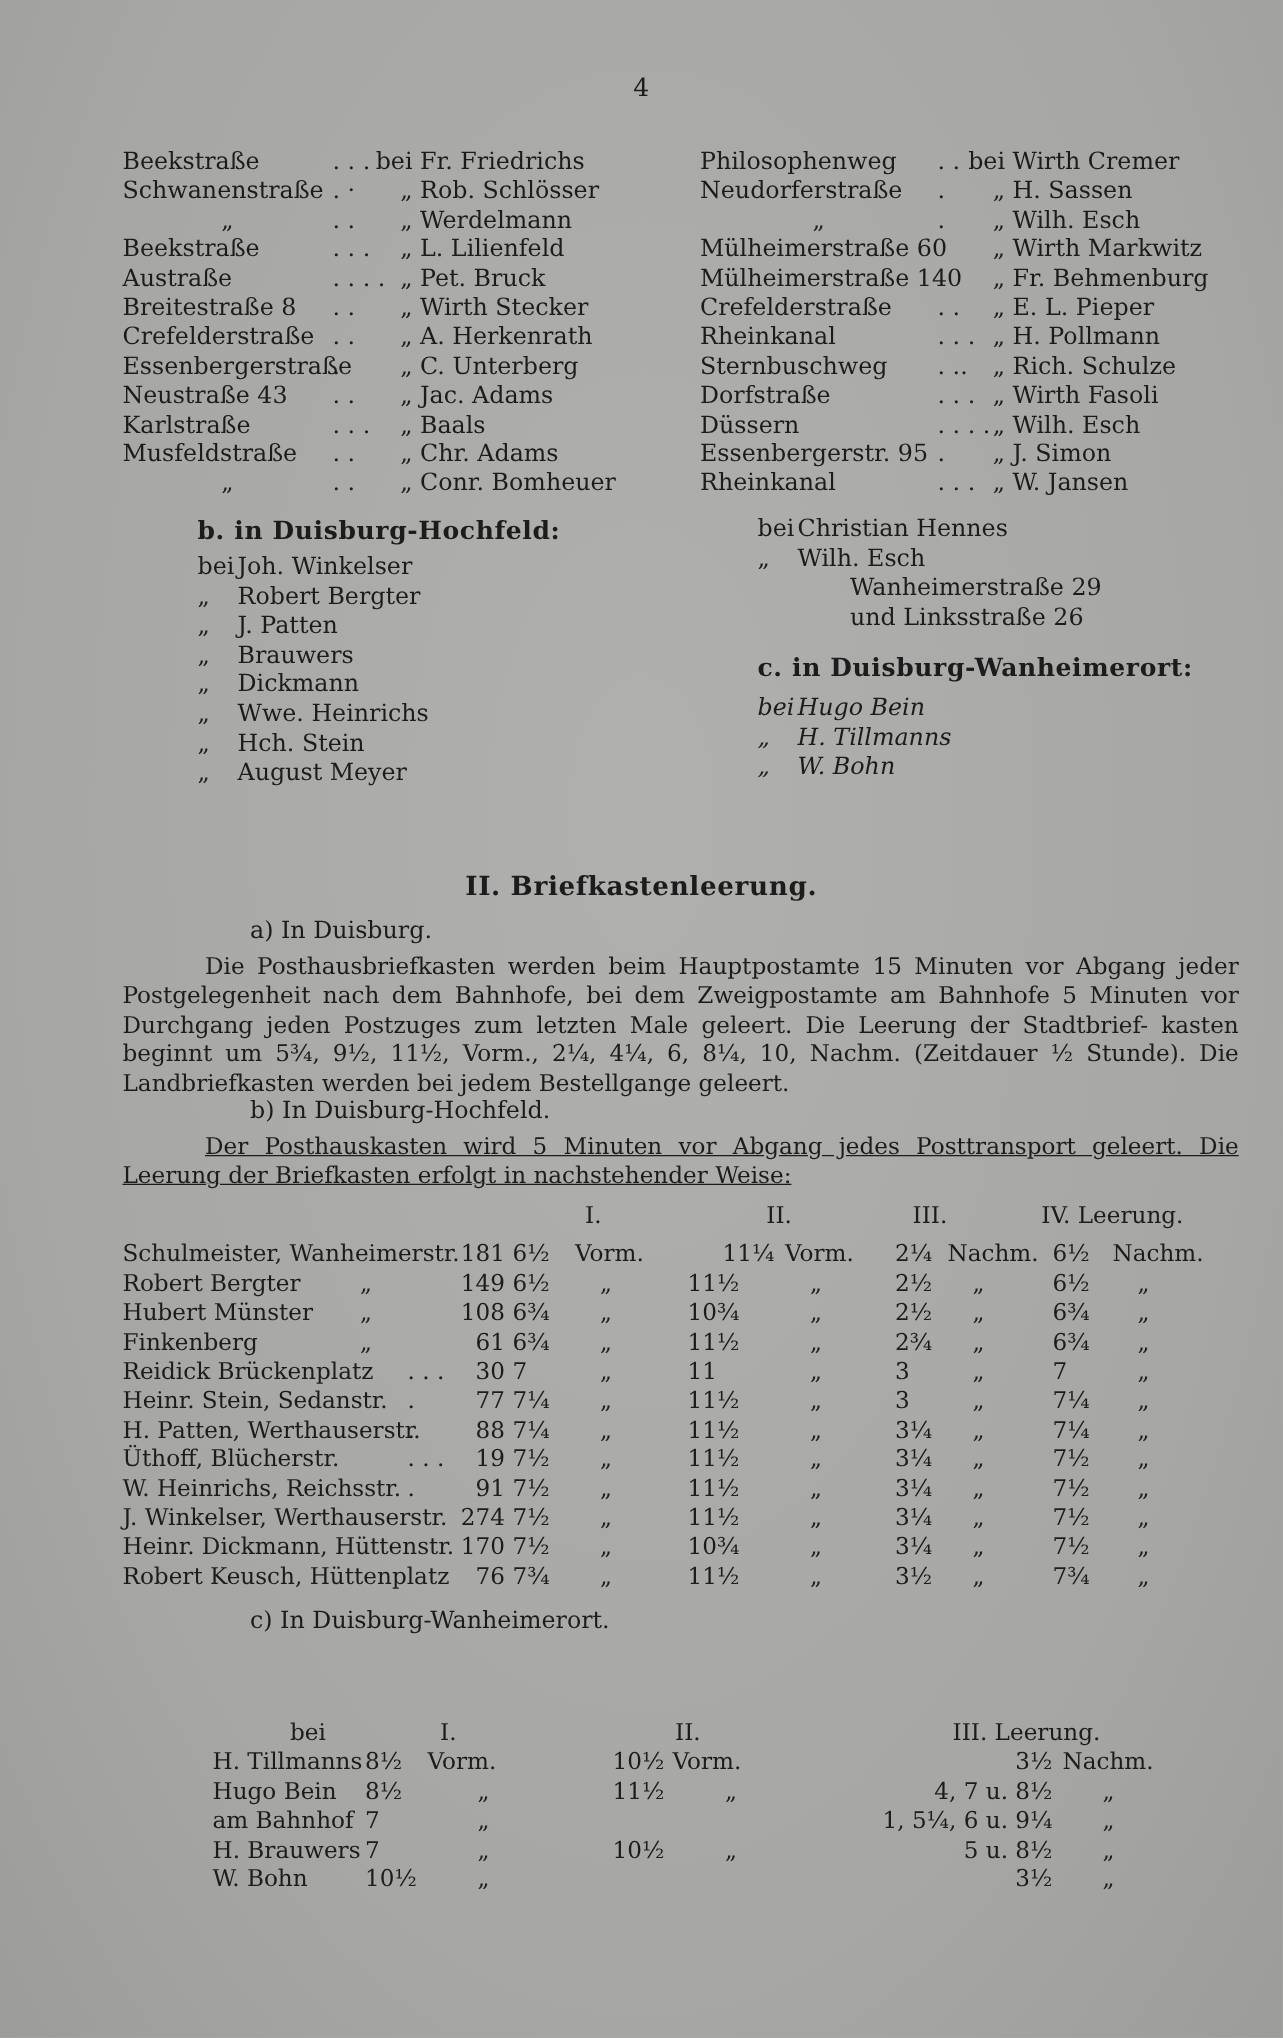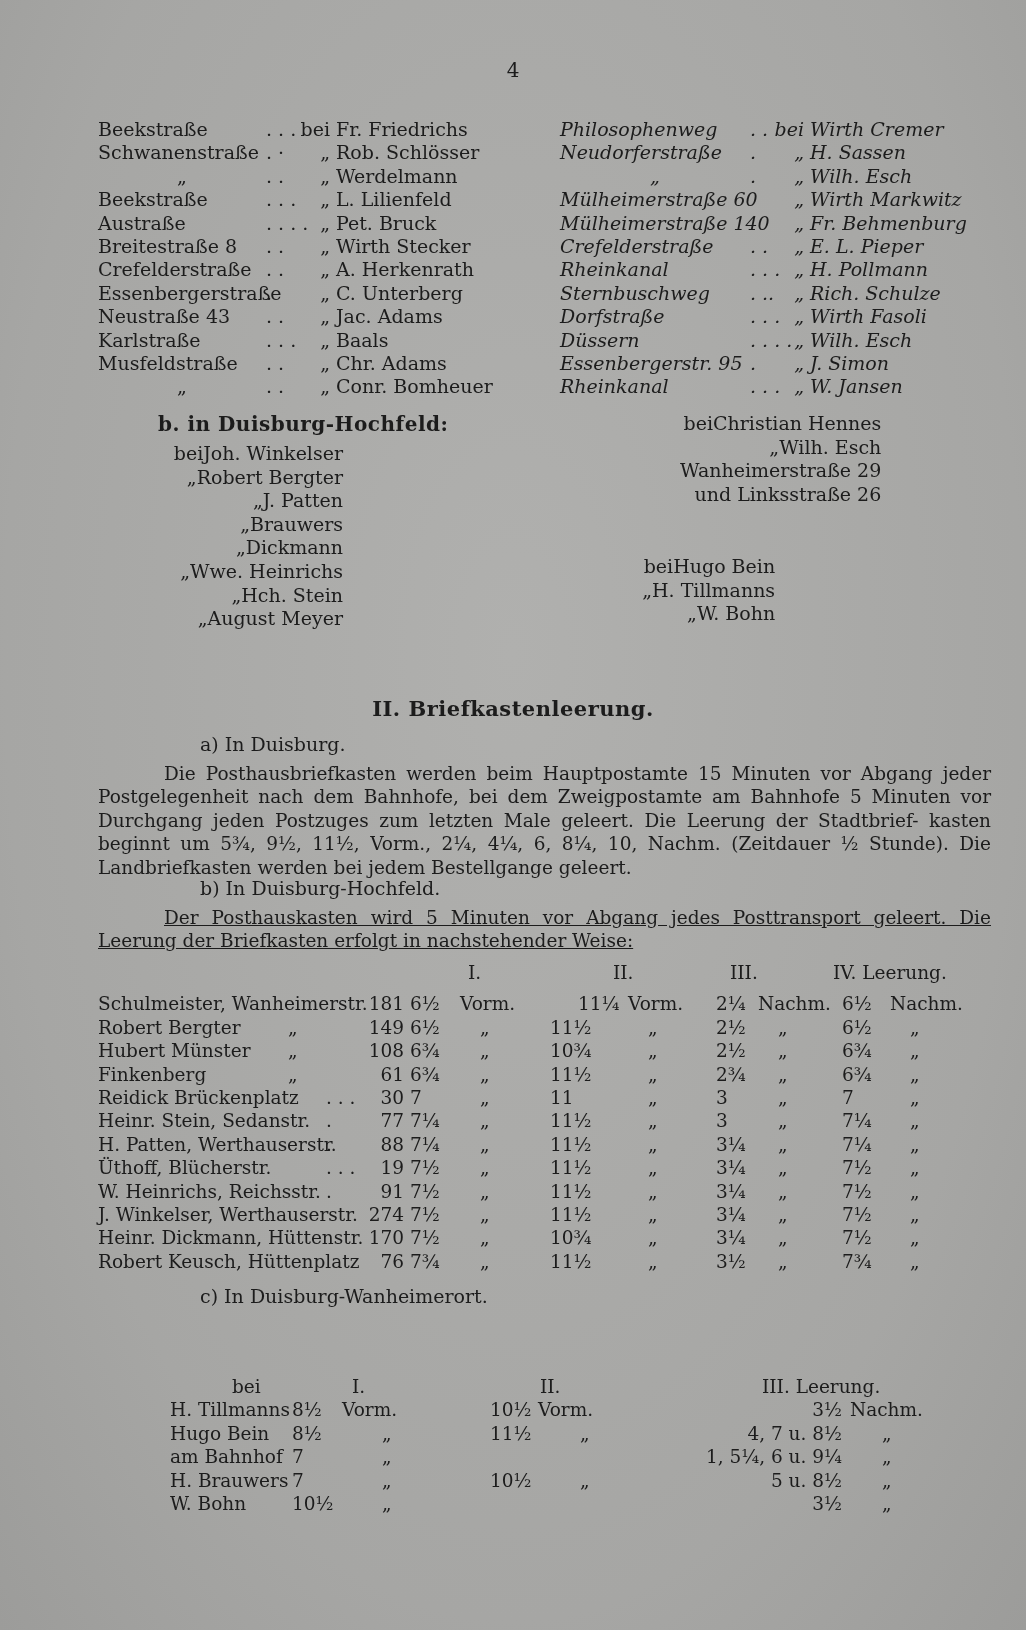--- a/index.html
+++ b/index.html
@@ -19,26 +19,26 @@
 
   
   .list { position: absolute; font-size: 19px; line-height: 23.4px; }
   .list .row { display: flex; white-space: nowrap; height: 23.4px; }
   .list .street { width: 188px; }
   .list .dots { width: 20px; }
   .list .bei { width: 34px; text-align: right; padding-right: 6px; }
   .list-left { left: 98px; top: 118px; }
   .list-left .street { width: 168px; }
   .list-left .dots { width: 30px; }
-  .list-right { left: 560px; top: 118px; font-style: italic; }
+  .list-right { left: 560px; top: 118px; }
   .list-right .street { width: 190px; }
 
   .subhead { position: absolute; font-size: 20px; font-weight: bold; letter-spacing: 0.5px; }
   .plainlist { position: absolute; font-size: 19px; line-height: 23.6px; }
-  .plainlist .row { white-space: nowrap; height: 23.6px; text-align: right; }
+  .plainlist .row { white-space: nowrap; height: 23.6px; }
   .plainlist .mk { display: inline-block; width: 32px; }
   .indent2 { padding-left: 74px; }
 
   .section-title { position: absolute; top: 696px; left: 0; width: 1026px; text-align: center; font-size: 21px; font-weight: bold; letter-spacing: 0.5px; }
 
   .sublabel { position: absolute; font-size: 19px; }
   .para { position: absolute; left: 98px; width: 893px; font-size: 18.5px; line-height: 23.4px; text-align: justify; text-align-last: left; }
   .para .ind { display: inline-block; width: 66px; }
 
   
@@ -215,21 +215,22 @@
       <div class="row"><span class="mk">„</span><span>Hch. Stein</span></div>
       <div class="row"><span class="mk">„</span><span>August Meyer</span></div>
     </div>
   <div class="plainlist" style="left:606px; top:412px;" id="hochRight">
       <div class="row"><span class="mk">bei</span><span>Christian Hennes</span></div>
       <div class="row"><span class="mk">„</span><span>Wilh. Esch</span></div>
       <div class="row indent2">Wanheimerstraße 29</div>
       <div class="row indent2">und Linksstraße 26</div>
     </div>
 
-  <div class="plainlist" style="left:620px; top:555px;" id="wanList">
+  <div class="subhead" style="left:606px; top:522px;">c. in Duisburg-Wanheimerort:</div>
+  <div class="plainlist" style="left:606px; top:555px;font-style:italic;" id="wanList">
       <div class="row"><span class="mk">bei</span><span>Hugo Bein</span></div>
       <div class="row"><span class="mk">„</span><span>H. Tillmanns</span></div>
       <div class="row"><span class="mk">„</span><span>W. Bohn</span></div>
     </div>
 
   <div class="section-title">II. Briefkastenleerung.</div>
 
   <div class="sublabel" style="left:200px; top:733px;">a) In Duisburg.</div>
   <div class="para" style="top:762px;">
     <span class="ind"></span><span>Die Posthausbriefkasten werden beim Hauptpostamte 15 Minuten vor Abgang jeder Postgelegenheit nach dem Bahnhofe, bei dem Zweigpostamte am Bahnhofe 5 Minuten vor Durchgang jeden Postzuges zum letzten Male geleert. Die Leerung der Stadtbrief- kasten beginnt um 5¾, 9½, 11½, Vorm., 2¼, 4¼, 6, 8¼, 10, Nachm. (Zeitdauer ½ Stunde). Die Landbriefkasten werden bei jedem Bestellgange geleert.</span>

